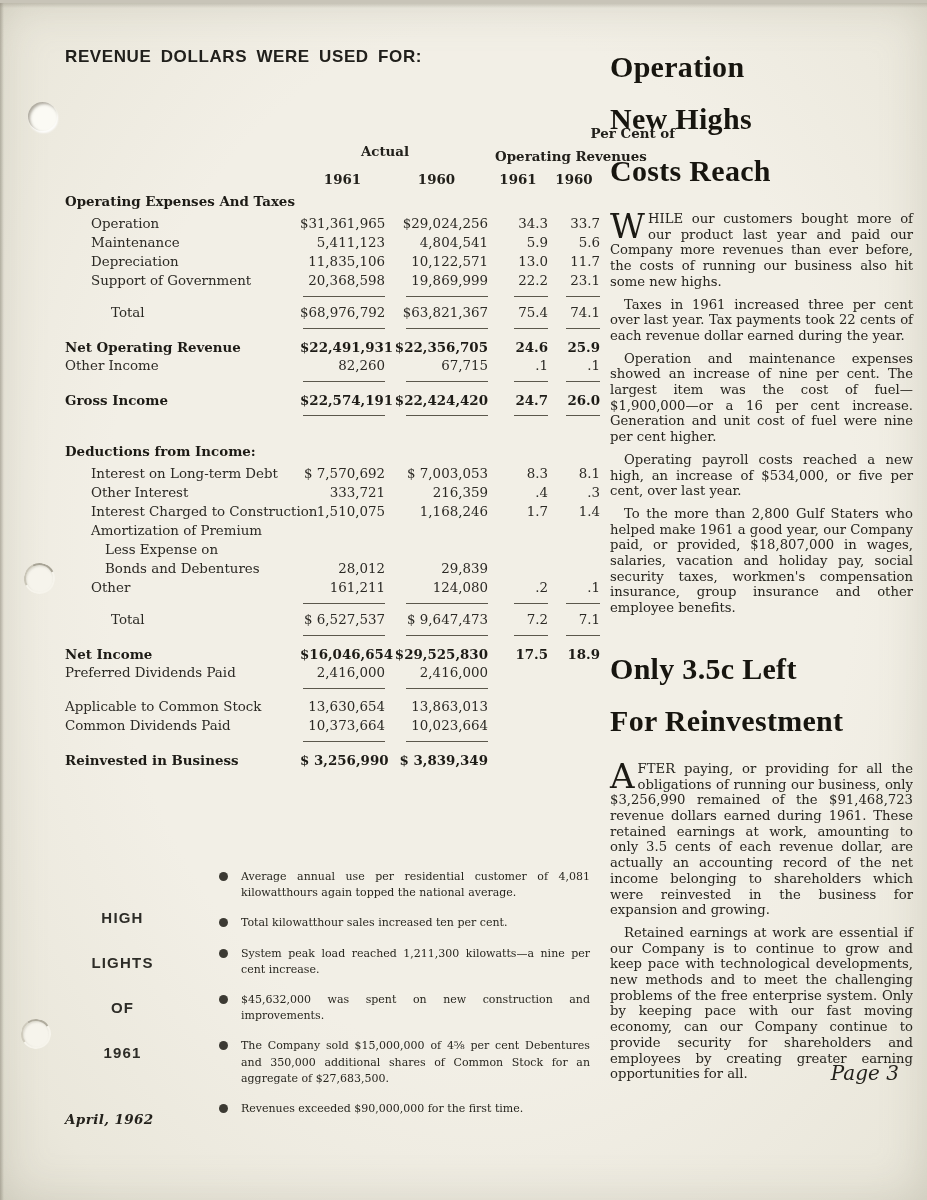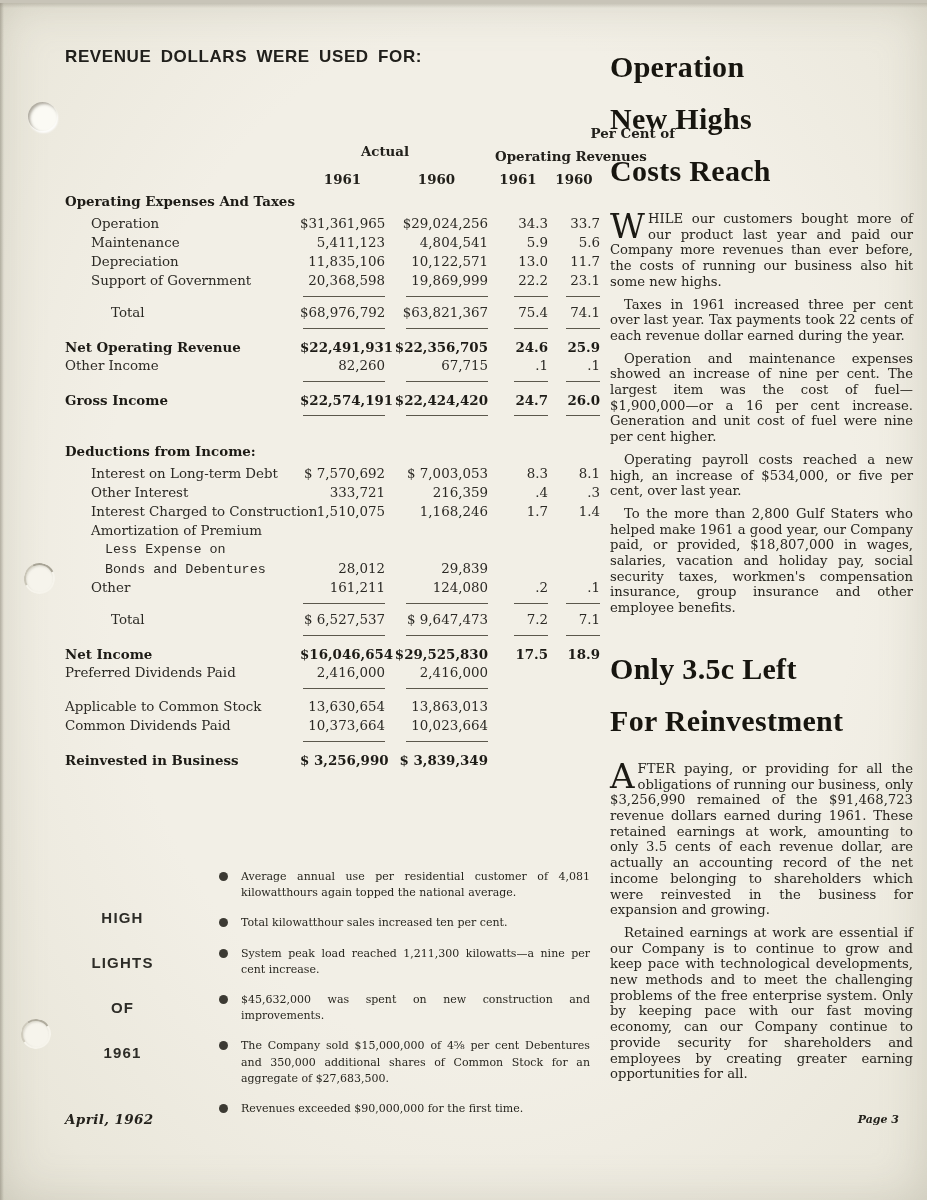--- a/index.html
+++ b/index.html
@@ -46,21 +46,21 @@
   .h-years{ position:absolute; top:50px; left:0; right:0; display:flex; }
   .trow { display:flex; align-items:baseline; height:19px; }
   .c-label { width:235px; flex:none; white-space:nowrap; }
   .c0 { width:85px;  flex:none; text-align:right; white-space:nowrap; }
   .c1 { width:103px; flex:none; text-align:right; white-space:nowrap; }
   .c2 { width:60px;  flex:none; text-align:right; white-space:nowrap; }
   .c3 { width:52px;  flex:none; text-align:right; white-space:nowrap; }
   .h-years .c0,.h-years .c1,.h-years .c2,.h-years .c3{ text-align:center; font-weight:700; }
   .trow.bold .c-label, .trow.bold .c0, .trow.bold .c1, .trow.bold .c2, .trow.bold .c3 { font-weight:700; color:#1d1b16; }
   .trow.item  .c-label{ padding-left:26px; }
-  .trow.item2 .c-label{ padding-left:40px;font-family:Liberation Mono, monospace; }
+  .trow.item2 .c-label{ padding-left:40px; }
   .trow.total .c-label{ padding-left:46px; }
   .rrow { display:flex; height:8px; align-items:center; }
   .rrow .rl { display:block; height:1px; background:#5b574c; margin-left:auto; }
   .rrow .c0 .rl, .rrow .c1 .rl { width:82px; }
   .rrow .c2 .rl, .rrow .c3 .rl { width:34px; }
   .gap { width:100%; }
 
   
   .right-col { position:absolute; left:610px; top:38px; width:303px; }
   .headline { font-family:"Liberation Serif", serif; font-weight:700; font-size:30px;
@@ -80,22 +80,22 @@
   .hl-labels div { margin-bottom:28px; }
   .hl-items { margin-left:38px; width:372px; }
   .hl-item { position:relative; padding-left:23px; margin-bottom:14px;
     font-size:11px; line-height:16.2px; text-align:justify; color:#28261f; }
   .hl-item .dot { position:absolute; left:1px; top:3px; width:9px; height:9px;
     border-radius:50%; background:#3c3a33; }
 
   
   .footer-date { position:absolute; left:65px; top:1108px; font-weight:700;
     font-style:italic; font-size:13.5px; color:#24221c; letter-spacing:.4px; }
-  .footer-page { position:absolute; right:28px; top:1110px; font-weight:700;
-    font-style:italic; font-size:11px; color:#24221c; }
+  .footer-page { position:absolute; right:28px; top:1058px; font-weight:400;
+    font-style:italic; font-size:20px; color:#24221c; }
 </style>
 </head>
 <body>
 
 <div class="page">
 
   <div class="hole hole-1"></div>
   <div class="hole-arc hole-2"></div>
   <div class="hole-arc hole-3"></div>
 

